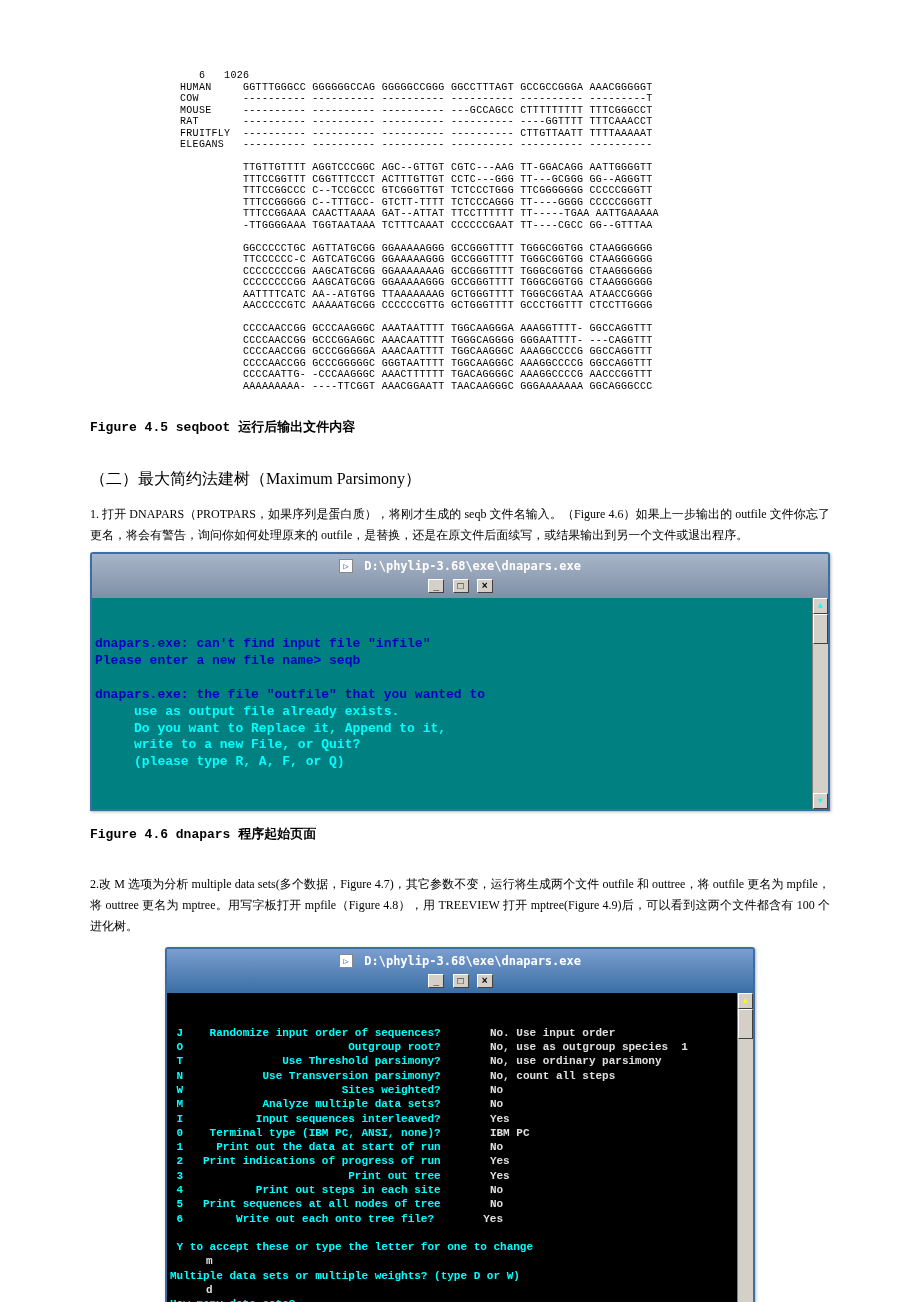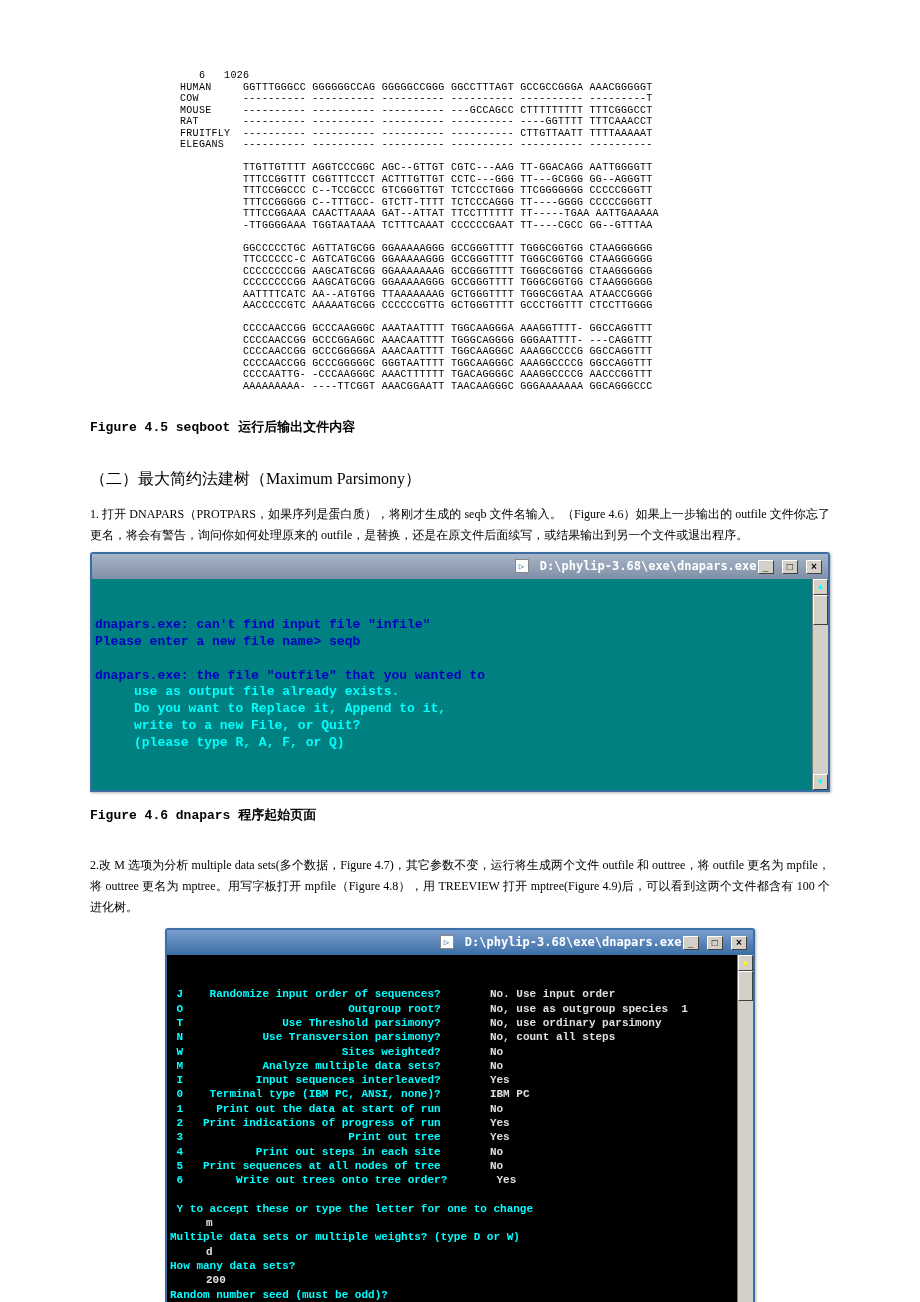--- a/index.html
+++ b/index.html
@@ -47,22 +47,23 @@
       box-shadow: 1px 1px 3px rgba(0,0,0,0.3);
     }
     .console-title {
       background: linear-gradient(to bottom, #7b9ecf, #3a6ea5);
       color: #fff;
       font-family: "SimSun", monospace;
       font-size: 12px;
       font-weight: bold;
       padding: 3px 6px;
       display: flex;
-      justify-content: flex-end;
+      justify-content: flex-start;
       align-items: center;
+      flex-direction: column;
     }
     .console-title-inactive {
       background: linear-gradient(to bottom, #a8b5c8, #7f8fa6);
     }
     .title-icon {
       display: inline-block;
       width: 14px; height: 14px;
       background: #fff;
       border: 1px solid #888;
       margin-right: 4px;
@@ -230,21 +231,21 @@
  <span class="cy">N</span>  <span class="cy">          Use Transversion parsimony?</span>  <span class="wh">No, count all steps</span>
  <span class="cy">W</span>  <span class="cy">                      Sites weighted?</span>  <span class="wh">No</span>
  <span class="cy">M</span>  <span class="cy">          Analyze multiple data sets?</span>  <span class="wh">No</span>
  <span class="cy">I</span>  <span class="cy">         Input sequences interleaved?</span>  <span class="wh">Yes</span>
  <span class="cy">0</span>  <span class="cy">  Terminal type (IBM PC, ANSI, none)?</span>  <span class="wh">IBM PC</span>
  <span class="cy">1</span>  <span class="cy">   Print out the data at start of run</span>  <span class="wh">No</span>
  <span class="cy">2</span>  <span class="cy"> Print indications of progress of run</span>  <span class="wh">Yes</span>
  <span class="cy">3</span>  <span class="cy">                       Print out tree</span>  <span class="wh">Yes</span>
  <span class="cy">4</span>  <span class="cy">         Print out steps in each site</span>  <span class="wh">No</span>
  <span class="cy">5</span>  <span class="cy"> Print sequences at all nodes of tree</span>  <span class="wh">No</span>
- <span class="cy">6</span>  <span class="cy">      Write out trees onto tree order?</span>  <span class="wh">Yes</span>
+ <span class="cy">6</span>  <span class="cy">      Write out each onto tree file?</span>  <span class="wh">Yes</span>
 
 <span class="cy"> Y to accept these or type the letter for one to change</span>
 <span class="wh">m</span>
 <span class="cy">Multiple data sets or multiple weights? (type D or W)</span>
 <span class="wh">d</span>
 <span class="cy">How many data sets?</span>
 <span class="wh">200</span>
 <span class="cy">Random number seed (must be odd)?</span>
 <span class="wh">5</span>
 

